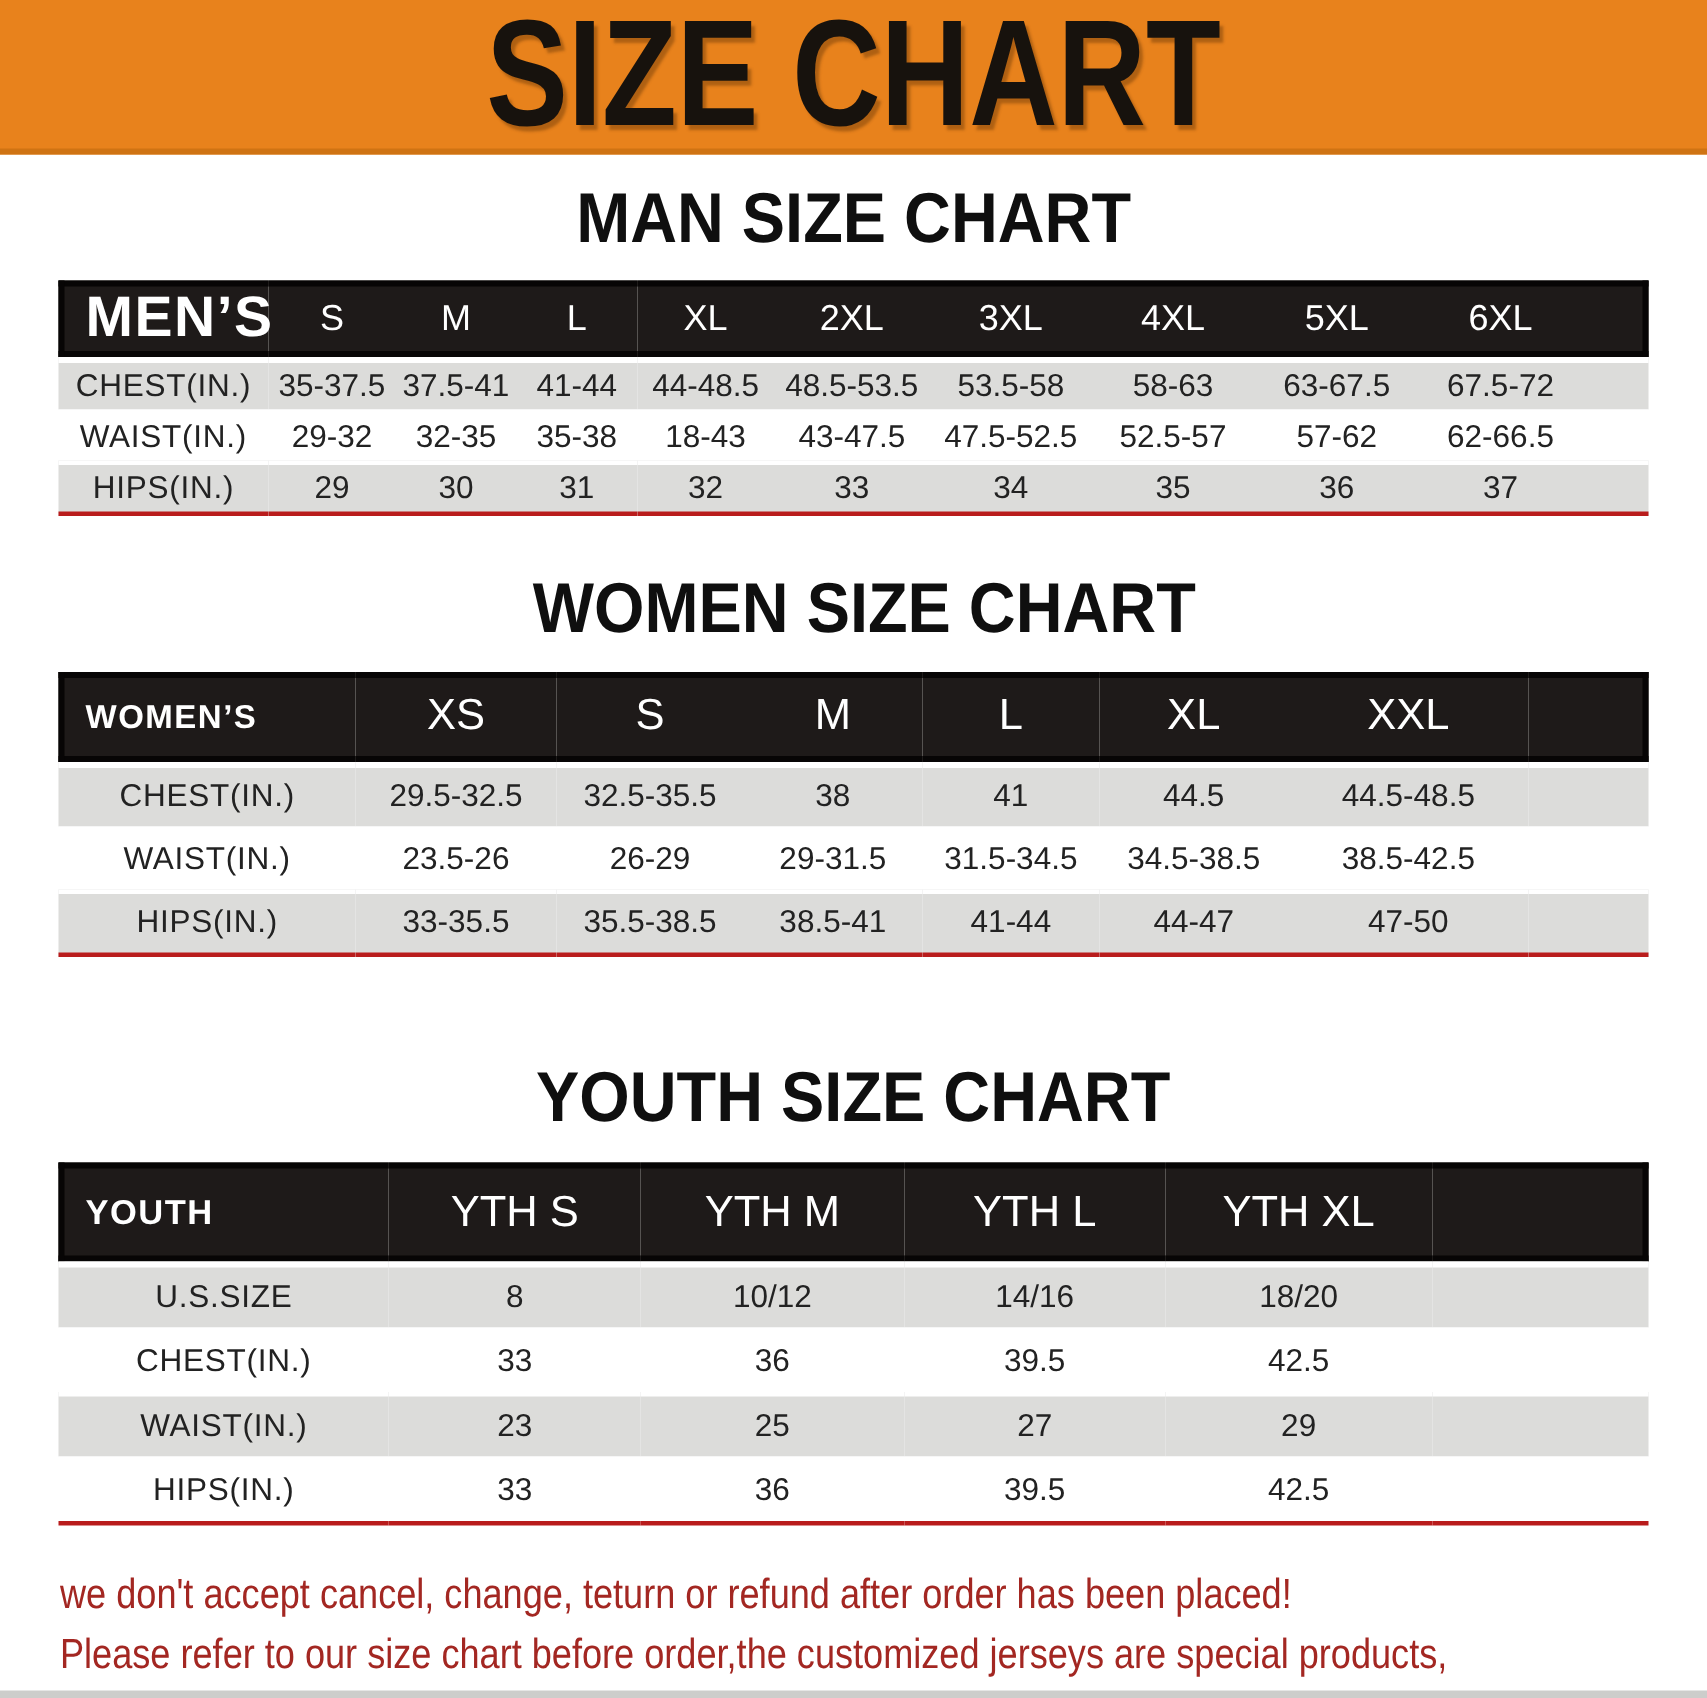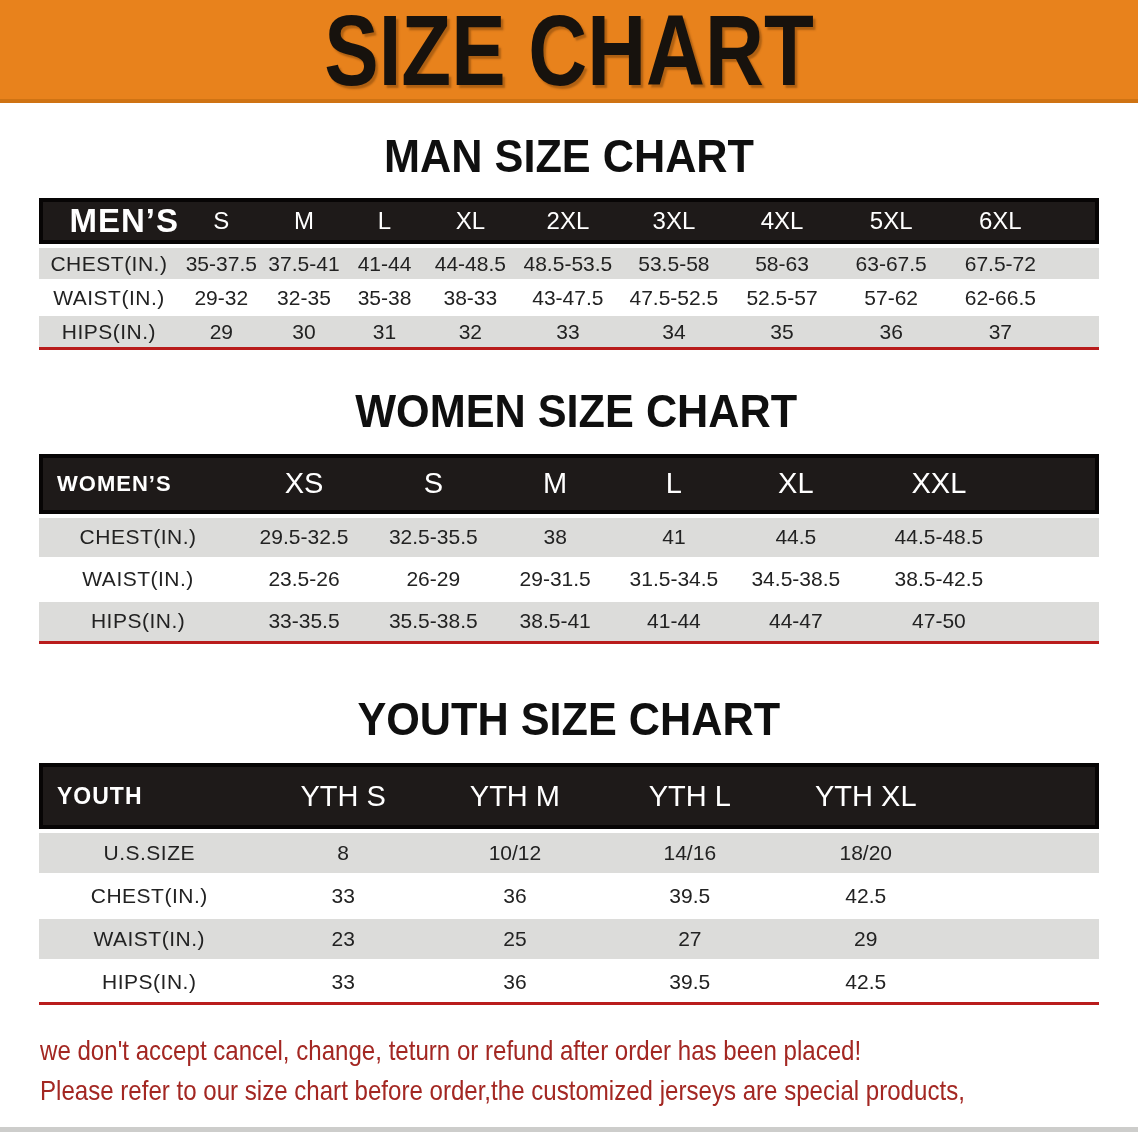--- a/index.html
+++ b/index.html
@@ -13,37 +13,37 @@
     display:flex; align-items:center; justify-content:center;
   }
   .banner-title {
     display:inline-block; font-size:96px; font-weight:bold; line-height:1;
     color:#17120d; transform:scale(0.85,1.05);
     text-shadow:3px 3px 2px rgba(70,35,0,0.35);
   }
   
   .section-title { text-align:center; font-weight:bold; color:#0f0f0f; margin:0; }
   .section-title .t { display:inline-block; transform:scaleX(0.92); font-size:47px; line-height:1.05; }
-  #man-title   { margin-top:28px; }
+  #man-title   { margin-top:17px; }
   #women-title { margin-top:36px;padding-left:14px; }
-  #youth-title { margin-top:50px; }
+  #youth-title { margin-top:68px; }
   
   table { width:1060px; margin:0 auto; border-collapse:separate; border-spacing:0; table-layout:fixed; }
   .tbl-men   { margin-top:18px; }
   .tbl-women { margin-top:18px; }
   .tbl-youth { margin-top:20px; }
   th {
     background:#1e1a19; color:#ffffff; font-weight:normal; padding:0; text-align:center;
     border-top:4px solid #070505; border-bottom:4px solid #070505;
   }
   th:first-child { border-left:4px solid #070505; text-align:left; padding-left:14px; }
   th:last-child  { border-right:4px solid #070505; }
   th.lbl { font-weight:bold; }
   .tbl-men th    { height:36px; font-size:24px; }
-  .tbl-men th.lbl   { font-size:33px; letter-spacing:1px;text-align:right; }
+  .tbl-men th.lbl   { font-size:38px; letter-spacing:1px;text-align:right; }
   .tbl-women th  { height:52px; font-size:29px; }
   .tbl-women th.lbl { font-size:22px; letter-spacing:1px; }
   .tbl-youth th  { height:58px; font-size:29px; }
   .tbl-youth th.lbl { font-size:23px; letter-spacing:1px; }
   td { text-align:center; color:#222222; padding:0; border-top:3px solid #ffffff; }
   tbody tr:first-child td { border-top:4px solid #ffffff; }
   tbody tr:nth-child(odd) td { background:#dcdcda; }
   tbody tr:last-child td { border-bottom:3px solid #b91c1c; }
   td.lbl { letter-spacing:0.5px; }
   .tbl-men td   { height:31px; font-size:21px; }
@@ -110,21 +110,21 @@
       <td>58-63</td>
       <td>63-67.5</td>
       <td>67.5-72</td>
       <td></td>
     </tr>
     <tr>
       <td class="lbl">WAIST(IN.)</td>
       <td>29-32</td>
       <td>32-35</td>
       <td>35-38</td>
-      <td>38-33</td>
+      <td>18-43</td>
       <td>43-47.5</td>
       <td>47.5-52.5</td>
       <td>52.5-57</td>
       <td>57-62</td>
       <td>62-66.5</td>
       <td></td>
     </tr>
     <tr>
       <td class="lbl">HIPS(IN.)</td>
       <td>29</td>

